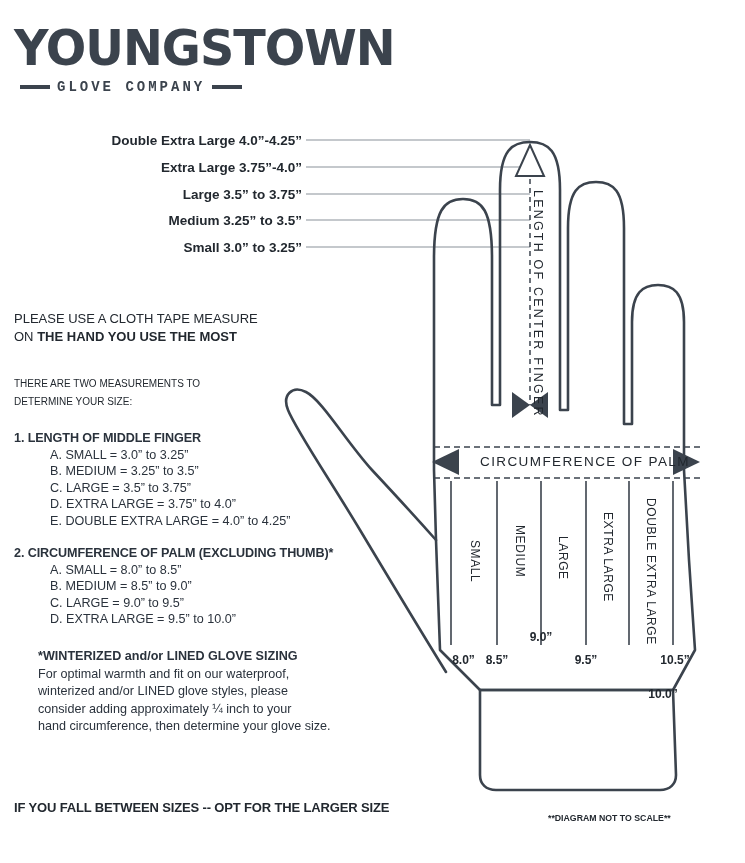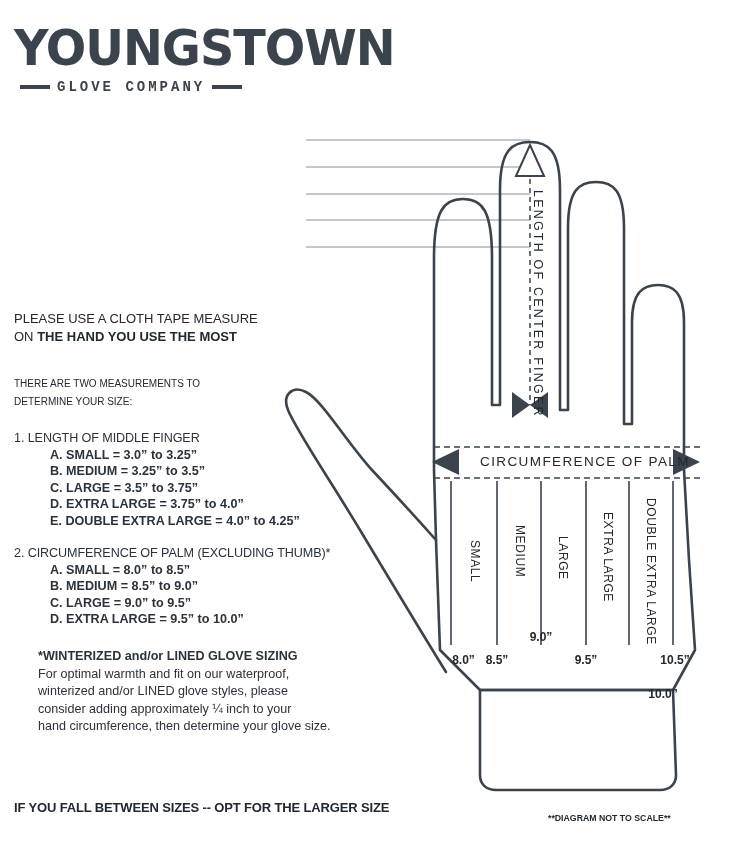--- a/index.html
+++ b/index.html
@@ -52,23 +52,23 @@
 
   
   .copy { position:absolute; left:14px; font-size:12.8px; color:#22282f; }
   .copy-intro { top:310px; line-height:18px; font-size:13px; }
   .copy-intro b { font-weight:bold; }
   .copy-two { top:375px; line-height:18px; font-size:10px; }
 
   .list-block { position:absolute; left:14px; font-size:12.6px; line-height:16.5px; }
   .list-1 { top:430px; }
   .list-2 { top:545px; }
-  .list-head { font-weight:400; letter-spacing:-.1px; }
+  .list-head { font-weight:700; letter-spacing:-.1px; }
   .list-items { margin-left:36px; }
-  .list-items div { white-space:nowrap;font-weight:bold; }
+  .list-items div { white-space:nowrap; }
 
   .note { position:absolute; left:38px; top:648px; font-size:12.6px; line-height:17.5px; width:330px; }
   .note .note-head { font-weight:600; }
 
   .bottom-note {
     position:absolute; left:14px; top:800px;
     font-size:13px; font-weight:bold; letter-spacing:-.15px;
     color:#22282f; white-space:nowrap;
   }
   .scale-note {
@@ -198,20 +198,27 @@
       <line x1="497" y1="481" x2="497" y2="645"></line>
       <line x1="541" y1="481" x2="541" y2="645"></line>
       <line x1="586" y1="481" x2="586" y2="645"></line>
       <line x1="629" y1="481" x2="629" y2="645"></line>
       <line x1="673" y1="481" x2="673" y2="645"></line>
     </g>
 
     <line x1="480" y1="690" x2="673" y2="690" stroke="#3b434d" stroke-width="2.6"></line>
   </svg>
 
+  <div class="callouts">
+    <div class="callout-label" style="top:140px; right:443px;">Double Extra Large 4.0”-4.25”</div>
+    <div class="callout-label" style="top:167px; right:443px;">Extra Large 3.75”-4.0”</div>
+    <div class="callout-label" style="top:194px; right:443px;">Large 3.5” to 3.75”</div>
+    <div class="callout-label" style="top:220px; right:443px;">Medium 3.25” to 3.5”</div>
+    <div class="callout-label" style="top:247px; right:443px;">Small 3.0” to 3.25”</div>
+  </div>
 
   <div class="copy copy-intro">
     <div>PLEASE USE A CLOTH TAPE MEASURE</div>
     <div><span>ON </span><b>THE HAND YOU USE THE MOST</b></div>
   </div>
 
   <div class="copy copy-two">
     <div>THERE ARE TWO MEASUREMENTS TO</div>
     <div>DETERMINE YOUR SIZE:</div>
   </div>

